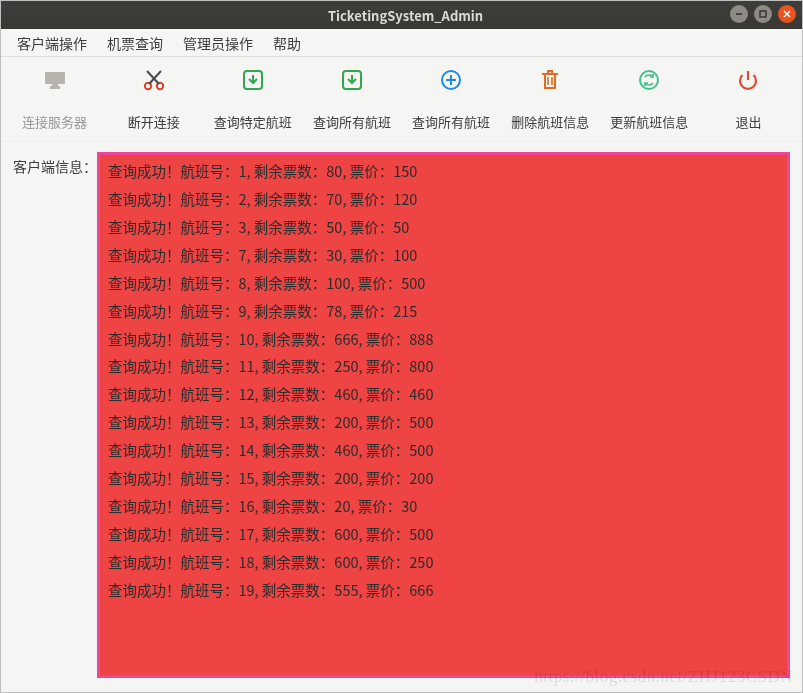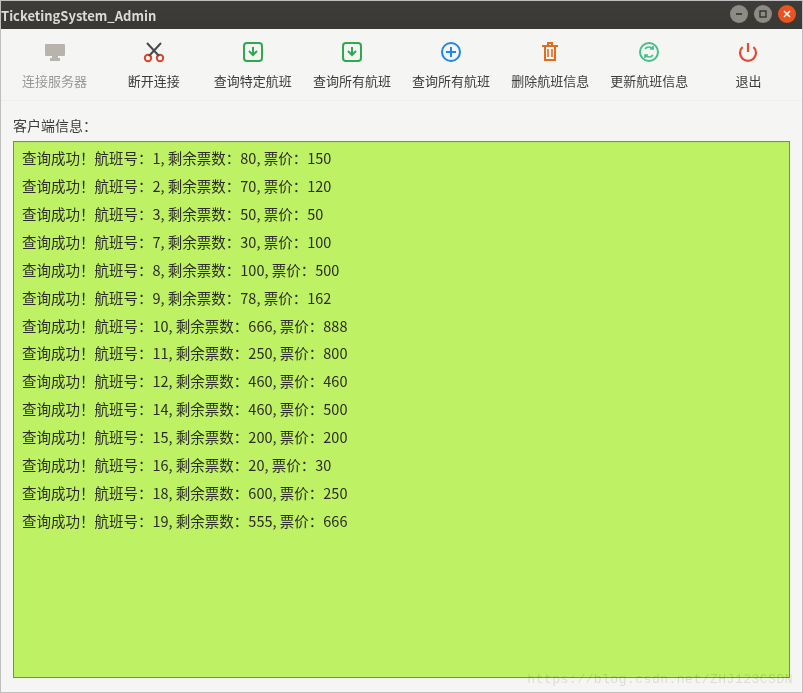--- a/index.html
+++ b/index.html
@@ -24,21 +24,23 @@
     color: #dcdad6;
     display: flex;
     align-items: center;
     position: relative;
     font-weight: bold;
     font-size: 13px;
   }
   .titlebar .title {
     position: absolute;
     left: 0; right: 8px;
+    text-align: center;
     pointer-events: none;
+    padding-left: 16px;
   }
   .titlebar .win-controls {
     position: absolute;
     right: 6px;
     top: 4px;
     display: flex;
     gap: 6px;
   }
   .titlebar .win-btn {
     width: 18px; height: 18px;
@@ -70,48 +72,48 @@
     background: #f5f5f4;
     padding: 6px 4px 8px 4px;
     display: flex;
     border-bottom: 1px solid #f0efed;
   }
   .tool-btn {
     flex: 1;
     display: flex;
     flex-direction: column;
     align-items: center;
-    gap: 6px;
+    gap: 19px;
     padding: 4px 0 2px 0;
     font-size: 13px;
     color: #3c3c3c;
     cursor: default;
   }
   .tool-btn.disabled { color: #9b9893; }
   .tool-btn .icon {
     height: 26px;
     width: 32px;
     display: flex;
     align-items: center;
     justify-content: center;
   }
   .content-area {
     flex: 1;
     display: flex;
-    flex-direction: column;
+    flex-direction: row;
     padding: 10px 12px 14px 12px;
   }
   .info-label {
     margin: 4px 0 6px 0;
     color: #3c3c3c;
   }
   .log-box {
     flex: 1;
-    background: #bef264;
-    border: 1px solid #ec4899;
+    background: #ef4444;
+    border: 3px solid #ec4899;
     box-shadow: inset 0 1px 0 rgba(0,0,0,0.04);
     padding: 2px 15px;
     overflow: hidden;
     position: relative;
   }
   .log-scroll {
     position: absolute;
     inset: 2px 2px 2px 2px;
     overflow-y: auto;
   }
@@ -120,24 +122,24 @@
     font-size: 14.5px;
     color: #2e2c2a;
     white-space: nowrap;
     line-height: 1.65;
   }
   .watermark {
     position: absolute;
     right: 10px;
     bottom: 6px;
     color: rgba(0,0,0,0.11);
-    font-size: 13px;
+    font-size: 17px;
     letter-spacing: 0.5px;
     pointer-events: none;
-    font-family: Liberation Mono, monospace;
+    font-family: Liberation Serif, serif;
   }
   .log-scroll::-webkit-scrollbar { width: 12px; }
   .log-scroll::-webkit-scrollbar-thumb { background:#c9c5c0; border-radius:6px; }
   .log-scroll::-webkit-scrollbar-track { background:#f5f4f2; }
 </style>
 </head>
 <body>
 
 <div class="window">
 
@@ -156,20 +158,26 @@
       </div>
       <div class="win-btn btn-close">
         <svg width="10" height="10" viewBox="0 0 10 10">
             <line x1="2" y1="2" x2="8" y2="8" stroke="#fff" stroke-width="1.5"></line>
             <line x1="8" y1="2" x2="2" y2="8" stroke="#fff" stroke-width="1.5"></line>
           </svg>
       </div>
     </div>
   </div>
 
+  <div class="menubar">
+    <div class="menu-item">客户端操作</div>
+    <div class="menu-item">机票查询</div>
+    <div class="menu-item">管理员操作</div>
+    <div class="menu-item">帮助</div>
+  </div>
 
   <div class="toolbar">
     <div class="tool-btn disabled">
       <span class="icon">
         <svg width="28" height="22" viewBox="0 0 28 22">
             <rect x="4" y="3" width="20" height="12" rx="1" fill="#b8b4ad"></rect>
             <rect x="9" y="17" width="10" height="3" fill="#b8b4ad"></rect>
             <rect x="11" y="15" width="6" height="2" fill="#b8b4ad"></rect>
           </svg>
       </span>
@@ -247,27 +255,29 @@
 
   <div class="content-area">
     <div class="info-label">客户端信息：</div>
     <div class="log-box">
       <div class="log-scroll" id="log-scroll">
           <div class="log-line">查询成功！航班号：1, 剩余票数：80, 票价：150</div>
           <div class="log-line">查询成功！航班号：2, 剩余票数：70, 票价：120</div>
           <div class="log-line">查询成功！航班号：3, 剩余票数：50, 票价：50</div>
           <div class="log-line">查询成功！航班号：7, 剩余票数：30, 票价：100</div>
           <div class="log-line">查询成功！航班号：8, 剩余票数：100, 票价：500</div>
-          <div class="log-line">查询成功！航班号：9, 剩余票数：78, 票价：162</div>
+          <div class="log-line">查询成功！航班号：9, 剩余票数：78, 票价：215</div>
           <div class="log-line">查询成功！航班号：10, 剩余票数：666, 票价：888</div>
           <div class="log-line">查询成功！航班号：11, 剩余票数：250, 票价：800</div>
           <div class="log-line">查询成功！航班号：12, 剩余票数：460, 票价：460</div>
+          <div class="log-line">查询成功！航班号：13, 剩余票数：200, 票价：500</div>
           <div class="log-line">查询成功！航班号：14, 剩余票数：460, 票价：500</div>
           <div class="log-line">查询成功！航班号：15, 剩余票数：200, 票价：200</div>
           <div class="log-line">查询成功！航班号：16, 剩余票数：20, 票价：30</div>
+          <div class="log-line">查询成功！航班号：17, 剩余票数：600, 票价：500</div>
           <div class="log-line">查询成功！航班号：18, 剩余票数：600, 票价：250</div>
           <div class="log-line">查询成功！航班号：19, 剩余票数：555, 票价：666</div>
         </div>
     </div>
   </div>
 
 </div>
 
 <div class="watermark">https://blog.csdn.net/ZHJ123CSDN</div>
 

